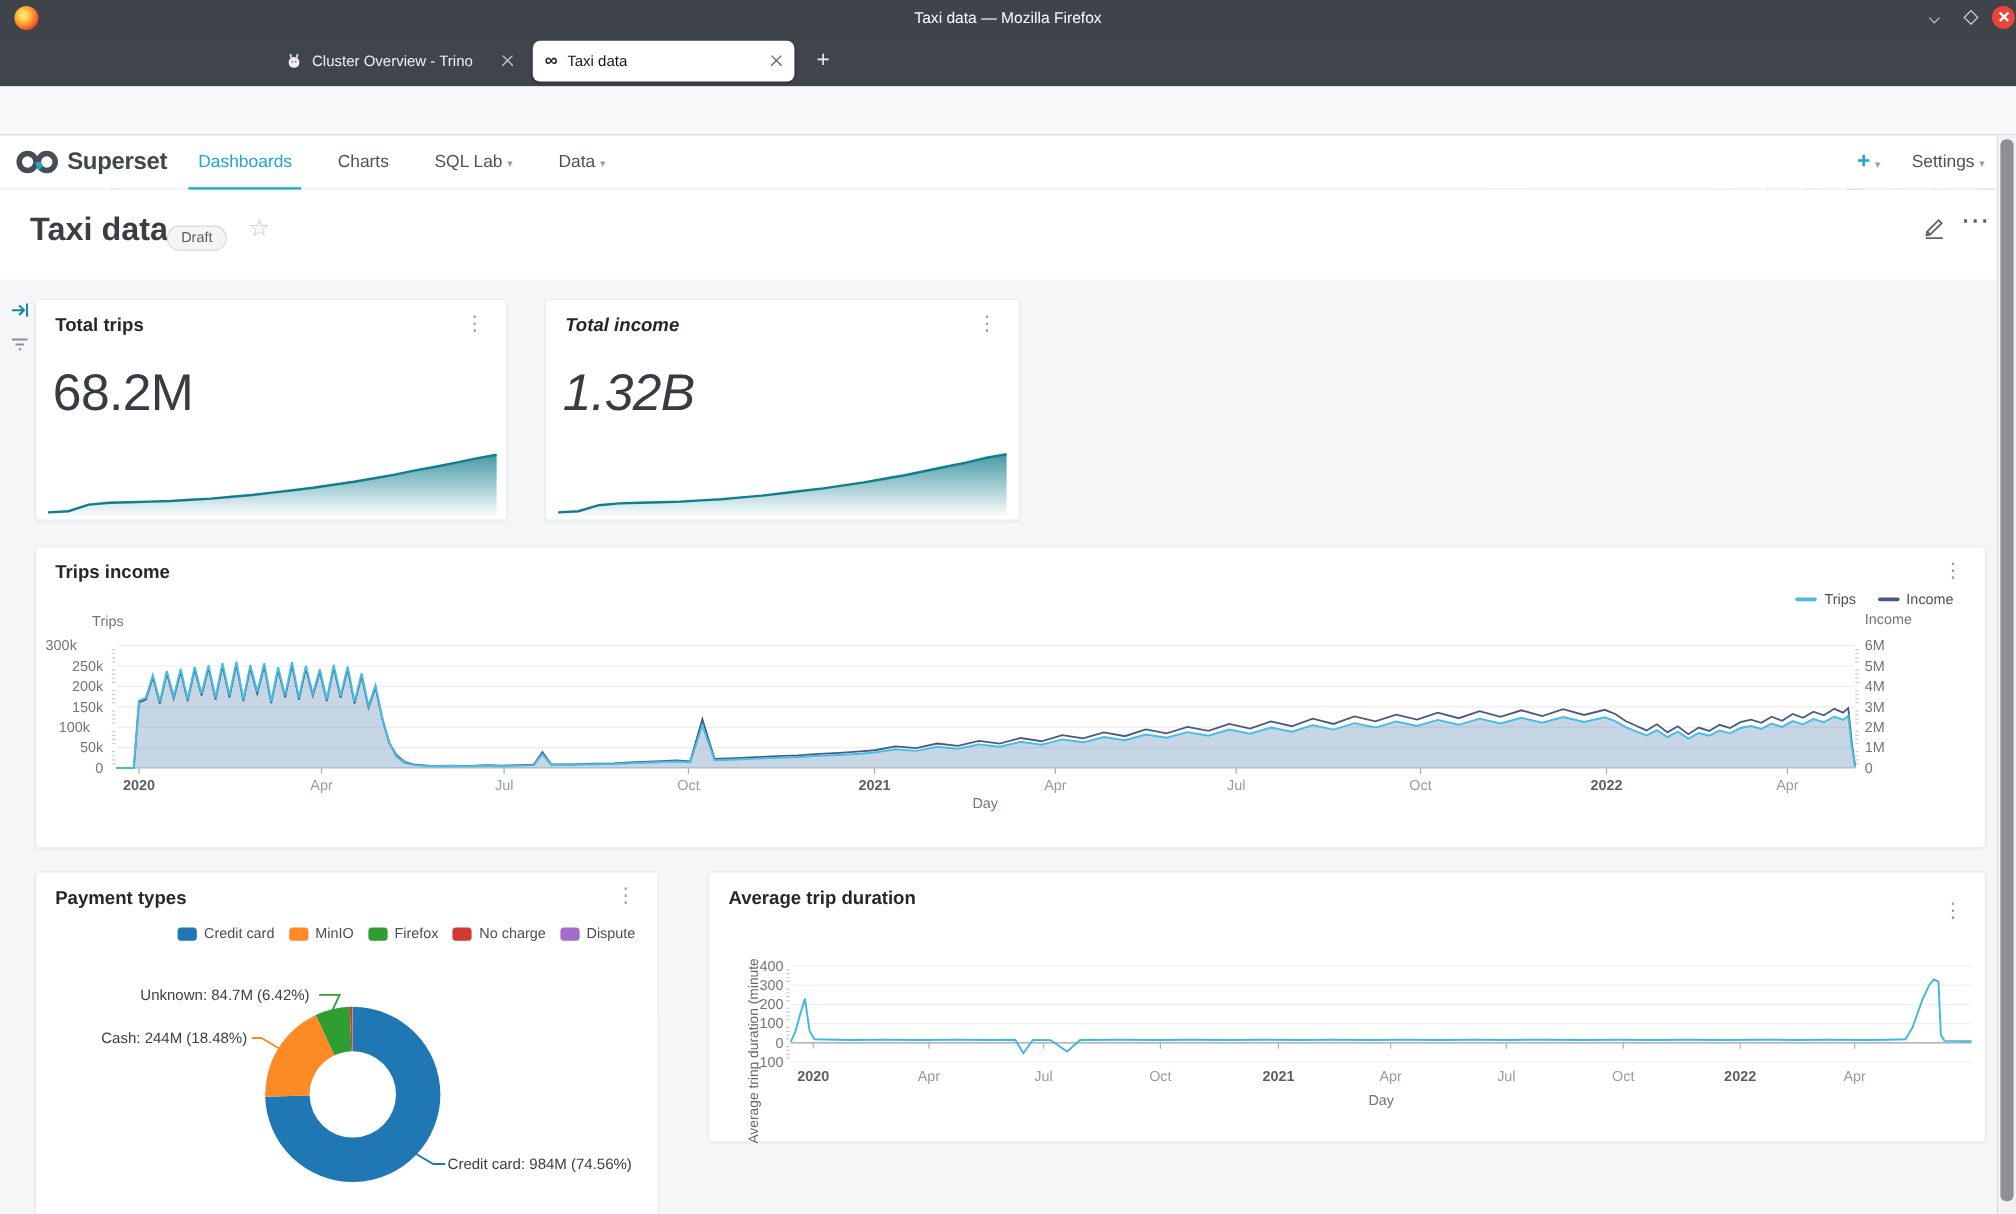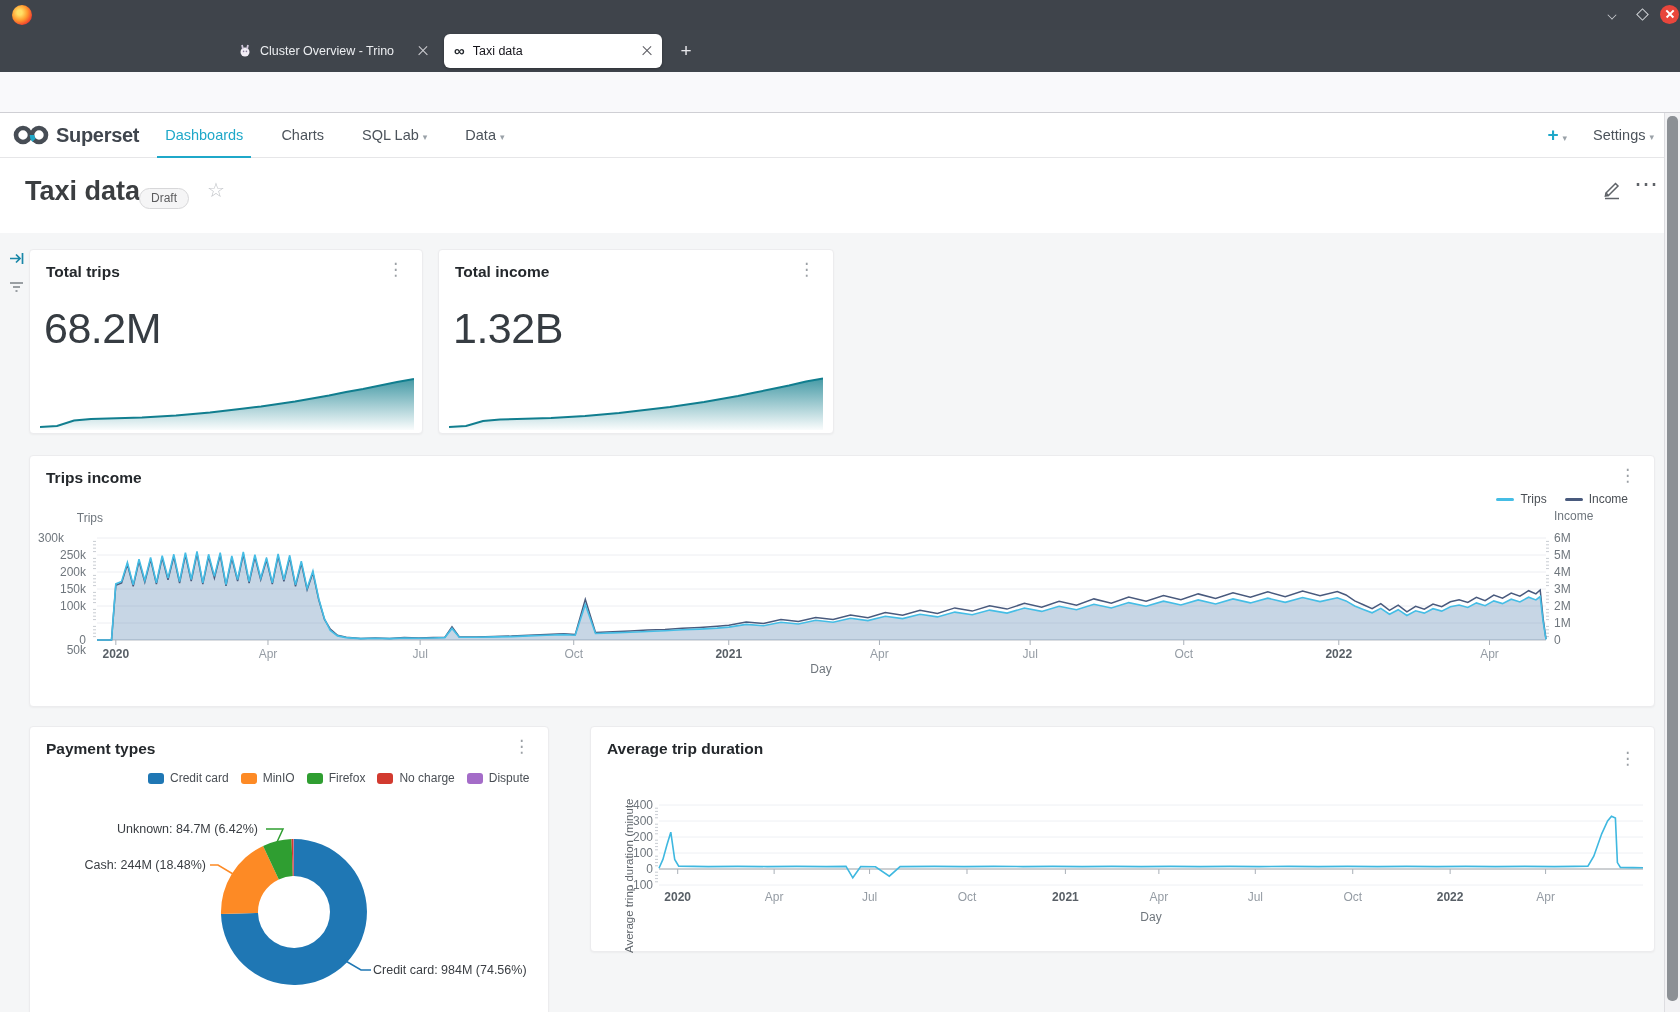--- a/index.html
+++ b/index.html
@@ -82,20 +82,21 @@
   .sbtrack{position:absolute;left:1664px;top:113px;width:16px;height:899px;background:#f2f2f4;border-left:1px solid #dddde1;}
   .sbthumb{position:absolute;left:2px;top:3px;width:11px;height:885px;border-radius:5px;background:#8c9095;}
 </style>
 </head>
 <body>
 
 <div class="screen">
 
   <div class="titlebar">
     <div class="ff-logo"></div>
+    <div class="win-title">Taxi data — Mozilla Firefox</div>
     <div class="chev"></div>
     <div class="diam"></div>
     <div class="closebtn">
         <i></i>
         <i></i>
       </div>
   </div>
 
   <div class="tabbar">
     <div class="tab" style="left:228px;width:210px;justify-content:center;">
@@ -255,21 +256,21 @@
           <defs>
             <linearGradient id="sg0" x1="0" y1="0" x2="0" y2="1">
               <stop offset="0%" stop-color="rgba(18,126,141,0.78)"></stop>
               <stop offset="100%" stop-color="rgba(18,126,141,0.02)"></stop>
             </linearGradient>
           </defs>
           <path d="M0.0 55.0 L17.0 54.0 L34.0 48.5 L51.0 47.0 L68.0 46.5 L85.0 46.0 L102.0 45.5 L119.0 44.5 L136.0 43.5 L153.0 42.0 L170.0 40.5 L187.0 38.5 L204.0 36.5 L221.0 34.5 L238.0 32.0 L255.0 29.5 L272.0 26.5 L289.0 23.5 L306.0 20.0 L323.0 17.0 L340.0 13.5 L357.0 10.0 L374.0 7.0 L374 58 L0 58 Z" fill="url(#sg0)"></path>
           <path d="M0.0 55.0 L17.0 54.0 L34.0 48.5 L51.0 47.0 L68.0 46.5 L85.0 46.0 L102.0 45.5 L119.0 44.5 L136.0 43.5 L153.0 42.0 L170.0 40.5 L187.0 38.5 L204.0 36.5 L221.0 34.5 L238.0 32.0 L255.0 29.5 L272.0 26.5 L289.0 23.5 L306.0 20.0 L323.0 17.0 L340.0 13.5 L357.0 10.0 L374.0 7.0 " fill="none" stroke="#117e8f" stroke-width="2"></path>
         </svg>
     </div>
-    <div class="panel" style="left:438px;top:16px;width:396px;height:185px;">
+    <div class="panel" style="left:454px;top:16px;width:396px;height:185px;font-style:italic;">
       <div class="ptitle">Total income</div>
       <div class="kebab">⋮</div>
       <div class="bignum">1.32B</div>
       <svg id="spark1" class="spark" width="374" height="58">
           <defs>
             <linearGradient id="sg1" x1="0" y1="0" x2="0" y2="1">
               <stop offset="0%" stop-color="rgba(18,126,141,0.78)"></stop>
               <stop offset="100%" stop-color="rgba(18,126,141,0.02)"></stop>
             </linearGradient>
           </defs>
@@ -358,22 +359,22 @@
           <line x1="1245.793" y1="109" x2="1245.793" y2="114" stroke="#aab0b8"></line>
           <line x1="1396.489" y1="109" x2="1396.489" y2="114" stroke="#aab0b8"></line>
           <path d="M4.0 109.0 L18.5 109.0 L22.8 52.9 L28.6 50.5 L34.4 31.5 L40.2 53.9 L46.0 28.1 L51.8 49.5 L57.6 26.4 L63.4 51.9 L69.2 24.7 L75.0 47.1 L80.8 23.3 L86.6 50.5 L92.4 21.6 L98.2 48.5 L104.0 20.3 L109.8 51.9 L115.6 23.3 L121.4 45.4 L127.2 21.6 L133.0 53.6 L138.8 25.0 L144.6 48.5 L150.3 20.9 L156.1 50.5 L161.9 23.7 L167.7 47.1 L173.5 26.7 L179.3 51.9 L185.1 23.0 L190.9 48.8 L196.7 24.3 L202.5 53.9 L208.3 30.1 L214.1 57.3 L219.9 40.0 L225.7 67.5 L231.5 87.9 L237.3 99.5 L244.5 104.9 L253.2 106.6 L267.7 107.6 L282.2 107.3 L296.7 107.6 L311.2 107.0 L325.7 107.3 L340.2 107.0 L351.8 106.6 L359.0 97.4 L366.3 106.3 L383.6 106.3 L401.0 105.9 L418.4 105.6 L435.8 104.9 L453.2 104.2 L470.6 103.6 L482.2 104.2 L492.3 73.6 L502.5 102.5 L519.8 101.9 L537.2 101.2 L554.6 100.5 L572.0 99.8 L589.4 98.8 L606.8 98.1 L624.2 97.1 L635.8 96.1 L653.2 93.4 L670.5 94.7 L687.9 91.3 L705.3 93.0 L722.7 89.3 L740.1 91.3 L757.5 87.2 L774.9 89.6 L792.3 85.2 L809.6 87.6 L827.0 83.2 L844.4 85.9 L861.8 81.1 L879.2 83.8 L896.6 79.1 L914.0 82.1 L931.4 77.0 L948.7 80.4 L966.1 75.3 L983.5 78.7 L1000.9 73.3 L1018.3 77.0 L1035.7 71.6 L1053.1 75.3 L1070.5 70.2 L1087.9 74.0 L1105.2 68.9 L1122.6 73.0 L1140.0 67.9 L1157.4 71.9 L1174.8 67.2 L1192.2 71.3 L1209.6 66.5 L1227.0 70.6 L1244.3 66.8 L1253.0 69.9 L1261.7 75.0 L1270.4 78.4 L1279.1 81.8 L1287.8 77.4 L1296.5 83.2 L1305.2 78.7 L1313.9 84.5 L1322.6 79.8 L1331.3 82.1 L1340.0 77.7 L1348.7 80.1 L1357.4 75.7 L1366.1 74.0 L1374.8 76.4 L1383.4 71.9 L1392.1 74.7 L1400.8 69.9 L1409.5 72.6 L1418.2 68.2 L1426.9 70.9 L1435.6 66.2 L1442.9 68.9 L1447.2 65.5 L1450.1 90.3 L1453.0 108.3 L1453 109 L4 109 Z" fill="rgba(86,130,175,0.33)"></path>
           <path d="M4.0 109.0 L18.5 109.0 L22.8 54.3 L28.6 52.0 L34.4 33.3 L40.2 55.3 L46.0 30.1 L51.8 51.0 L57.6 28.4 L63.4 53.2 L69.2 26.7 L75.0 48.7 L80.8 25.5 L86.6 52.0 L92.4 23.8 L98.2 50.0 L104.0 22.5 L109.8 53.2 L115.6 25.5 L121.4 47.0 L127.2 23.8 L133.0 54.9 L138.8 27.1 L144.6 50.0 L150.3 23.2 L156.1 52.0 L161.9 25.9 L167.7 48.7 L173.5 28.8 L179.3 53.2 L185.1 25.2 L190.9 50.3 L196.7 26.4 L202.5 55.3 L208.3 32.2 L214.1 58.7 L219.9 41.7 L225.7 68.5 L231.5 88.4 L237.3 98.1 L244.5 104.2 L253.2 106.3 L267.7 107.5 L282.2 107.0 L296.7 107.5 L311.2 106.6 L325.7 107.0 L340.2 106.6 L351.8 106.3 L359.0 95.7 L366.3 105.9 L383.6 105.9 L401.0 105.4 L418.4 105.1 L435.8 104.2 L453.2 103.6 L470.6 102.7 L482.2 103.6 L492.3 68.4 L502.5 101.5 L519.8 100.8 L537.2 100.0 L554.6 99.1 L572.0 98.5 L589.4 97.3 L606.8 96.4 L624.2 95.2 L635.8 94.2 L653.2 91.0 L670.5 92.5 L687.9 88.6 L705.3 90.6 L722.7 86.4 L740.1 88.6 L757.5 84.0 L774.9 86.7 L792.3 81.6 L809.6 84.3 L827.0 79.3 L844.4 82.5 L861.8 76.9 L879.2 80.1 L896.6 74.7 L914.0 78.1 L931.4 72.3 L948.7 76.2 L966.1 70.2 L983.5 74.2 L1000.9 67.9 L1018.3 72.3 L1035.7 66.0 L1053.1 70.2 L1070.5 64.5 L1087.9 68.7 L1105.2 62.9 L1122.6 67.5 L1140.0 61.7 L1157.4 66.3 L1174.8 60.9 L1192.2 65.7 L1209.6 60.0 L1227.0 64.8 L1244.3 60.5 L1253.0 64.0 L1261.7 69.9 L1270.4 73.8 L1279.1 77.7 L1287.8 72.6 L1296.5 79.3 L1305.2 74.2 L1313.9 80.8 L1322.6 75.3 L1331.3 78.1 L1340.0 73.0 L1348.7 75.7 L1357.4 70.8 L1366.1 68.7 L1374.8 71.4 L1383.4 66.3 L1392.1 69.6 L1400.8 64.0 L1409.5 67.2 L1418.2 62.1 L1426.9 65.1 L1435.6 59.7 L1442.9 62.9 L1447.2 59.0 L1450.1 87.4 L1453.0 108.2 " fill="none" stroke="#495a7d" stroke-width="1.5"></path>
           <path d="M4.0 109.0 L18.5 109.0 L22.8 52.9 L28.6 50.5 L34.4 31.5 L40.2 53.9 L46.0 28.1 L51.8 49.5 L57.6 26.4 L63.4 51.9 L69.2 24.7 L75.0 47.1 L80.8 23.3 L86.6 50.5 L92.4 21.6 L98.2 48.5 L104.0 20.3 L109.8 51.9 L115.6 23.3 L121.4 45.4 L127.2 21.6 L133.0 53.6 L138.8 25.0 L144.6 48.5 L150.3 20.9 L156.1 50.5 L161.9 23.7 L167.7 47.1 L173.5 26.7 L179.3 51.9 L185.1 23.0 L190.9 48.8 L196.7 24.3 L202.5 53.9 L208.3 30.1 L214.1 57.3 L219.9 40.0 L225.7 67.5 L231.5 87.9 L237.3 99.5 L244.5 104.9 L253.2 106.6 L267.7 107.6 L282.2 107.3 L296.7 107.6 L311.2 107.0 L325.7 107.3 L340.2 107.0 L351.8 106.6 L359.0 97.4 L366.3 106.3 L383.6 106.3 L401.0 105.9 L418.4 105.6 L435.8 104.9 L453.2 104.2 L470.6 103.6 L482.2 104.2 L492.3 73.6 L502.5 102.5 L519.8 101.9 L537.2 101.2 L554.6 100.5 L572.0 99.8 L589.4 98.8 L606.8 98.1 L624.2 97.1 L635.8 96.1 L653.2 93.4 L670.5 94.7 L687.9 91.3 L705.3 93.0 L722.7 89.3 L740.1 91.3 L757.5 87.2 L774.9 89.6 L792.3 85.2 L809.6 87.6 L827.0 83.2 L844.4 85.9 L861.8 81.1 L879.2 83.8 L896.6 79.1 L914.0 82.1 L931.4 77.0 L948.7 80.4 L966.1 75.3 L983.5 78.7 L1000.9 73.3 L1018.3 77.0 L1035.7 71.6 L1053.1 75.3 L1070.5 70.2 L1087.9 74.0 L1105.2 68.9 L1122.6 73.0 L1140.0 67.9 L1157.4 71.9 L1174.8 67.2 L1192.2 71.3 L1209.6 66.5 L1227.0 70.6 L1244.3 66.8 L1253.0 69.9 L1261.7 75.0 L1270.4 78.4 L1279.1 81.8 L1287.8 77.4 L1296.5 83.2 L1305.2 78.7 L1313.9 84.5 L1322.6 79.8 L1331.3 82.1 L1340.0 77.7 L1348.7 80.1 L1357.4 75.7 L1366.1 74.0 L1374.8 76.4 L1383.4 71.9 L1392.1 74.7 L1400.8 69.9 L1409.5 72.6 L1418.2 68.2 L1426.9 70.9 L1435.6 66.2 L1442.9 68.9 L1447.2 65.5 L1450.1 90.3 L1453.0 108.3 " fill="none" stroke="#45bde5" stroke-width="1.6"></path>
         </svg>
     <div class="tick" style="left: 8px; top: 74px; width: 48px; text-align: left;">300k</div>
         <div class="tick" style="left: 8px; top: 91px; width: 48px; text-align: right;">250k</div>
         <div class="tick" style="left: 8px; top: 108px; width: 48px; text-align: right;">200k</div>
         <div class="tick" style="left: 8px; top: 125px; width: 48px; text-align: right;">150k</div>
-        <div class="tick" style="left: 8px; top: 142px; width: 48px; text-align: right;">100k</div>
-        <div class="tick" style="left: 8px; top: 159px; width: 48px; text-align: right; margin-top: 27px;">50k</div>
+        <div class="tick" style="left: 8px; top: 142px; width: 48px; text-align: center;">100k</div>
+        <div class="tick" style="left: 8px; top: 159px; width: 48px; text-align: right;">50k</div>
         <div class="tick" style="left: 8px; top: 176px; width: 48px; text-align: right;">0</div>
         <div class="tick" style="left: 1524px; top: 74px; width: 40px;">6M</div>
         <div class="tick" style="left: 1524px; top: 91px; width: 40px;">5M</div>
         <div class="tick" style="left: 1524px; top: 108px; width: 40px;">4M</div>
         <div class="tick" style="left: 1524px; top: 125px; width: 40px;">3M</div>
         <div class="tick" style="left: 1524px; top: 142px; width: 40px;">2M</div>
         <div class="tick" style="left: 1524px; top: 159px; width: 40px;">1M</div>
         <div class="tick" style="left: 1524px; top: 176px; width: 40px;">0</div>
         <div class="tick" style="left: 45.837px; top: 190px; width: 80px; text-align: center; font-weight: 600; color: rgb(88, 95, 102);">2020</div>
         <div class="tick" style="left: 197.982px; top: 190px; width: 80px; text-align: center; color: rgb(149, 156, 164);">Apr</div>

